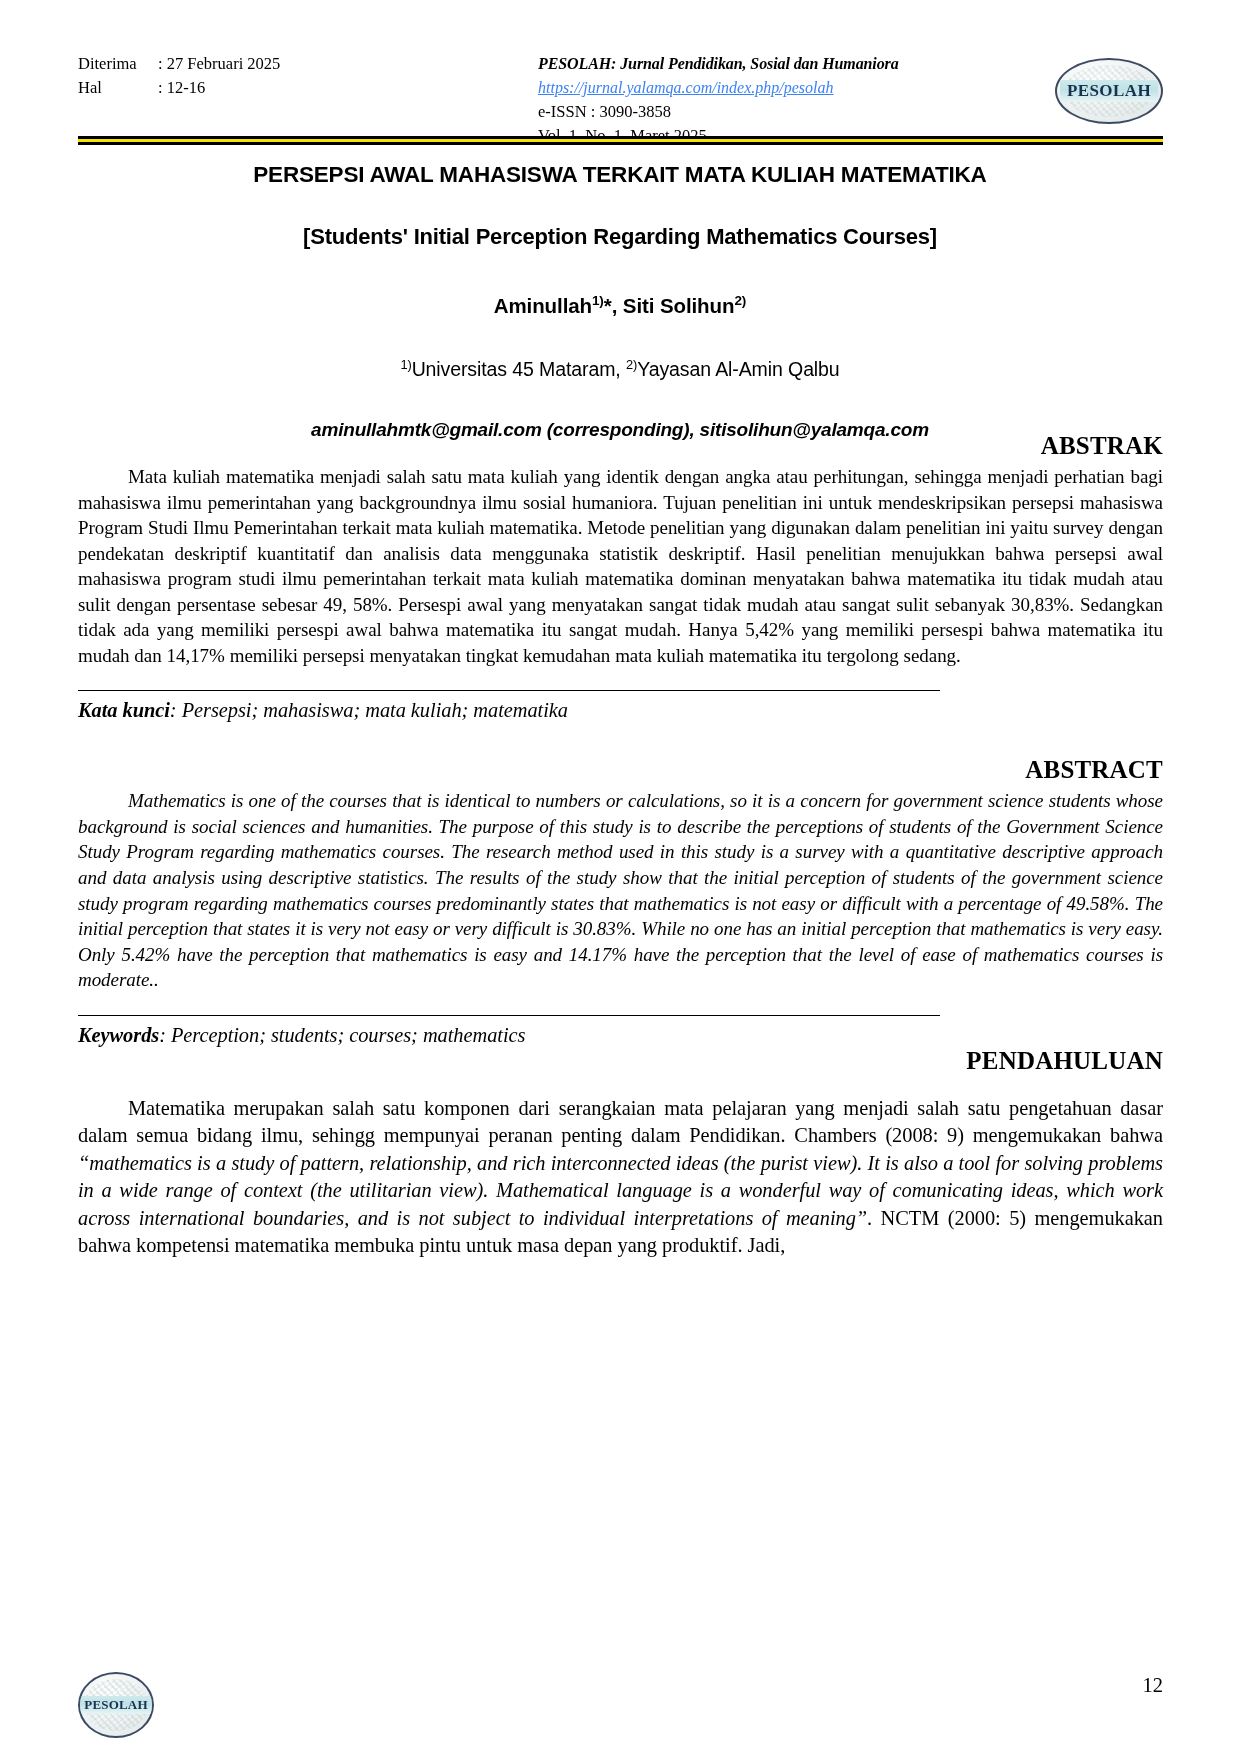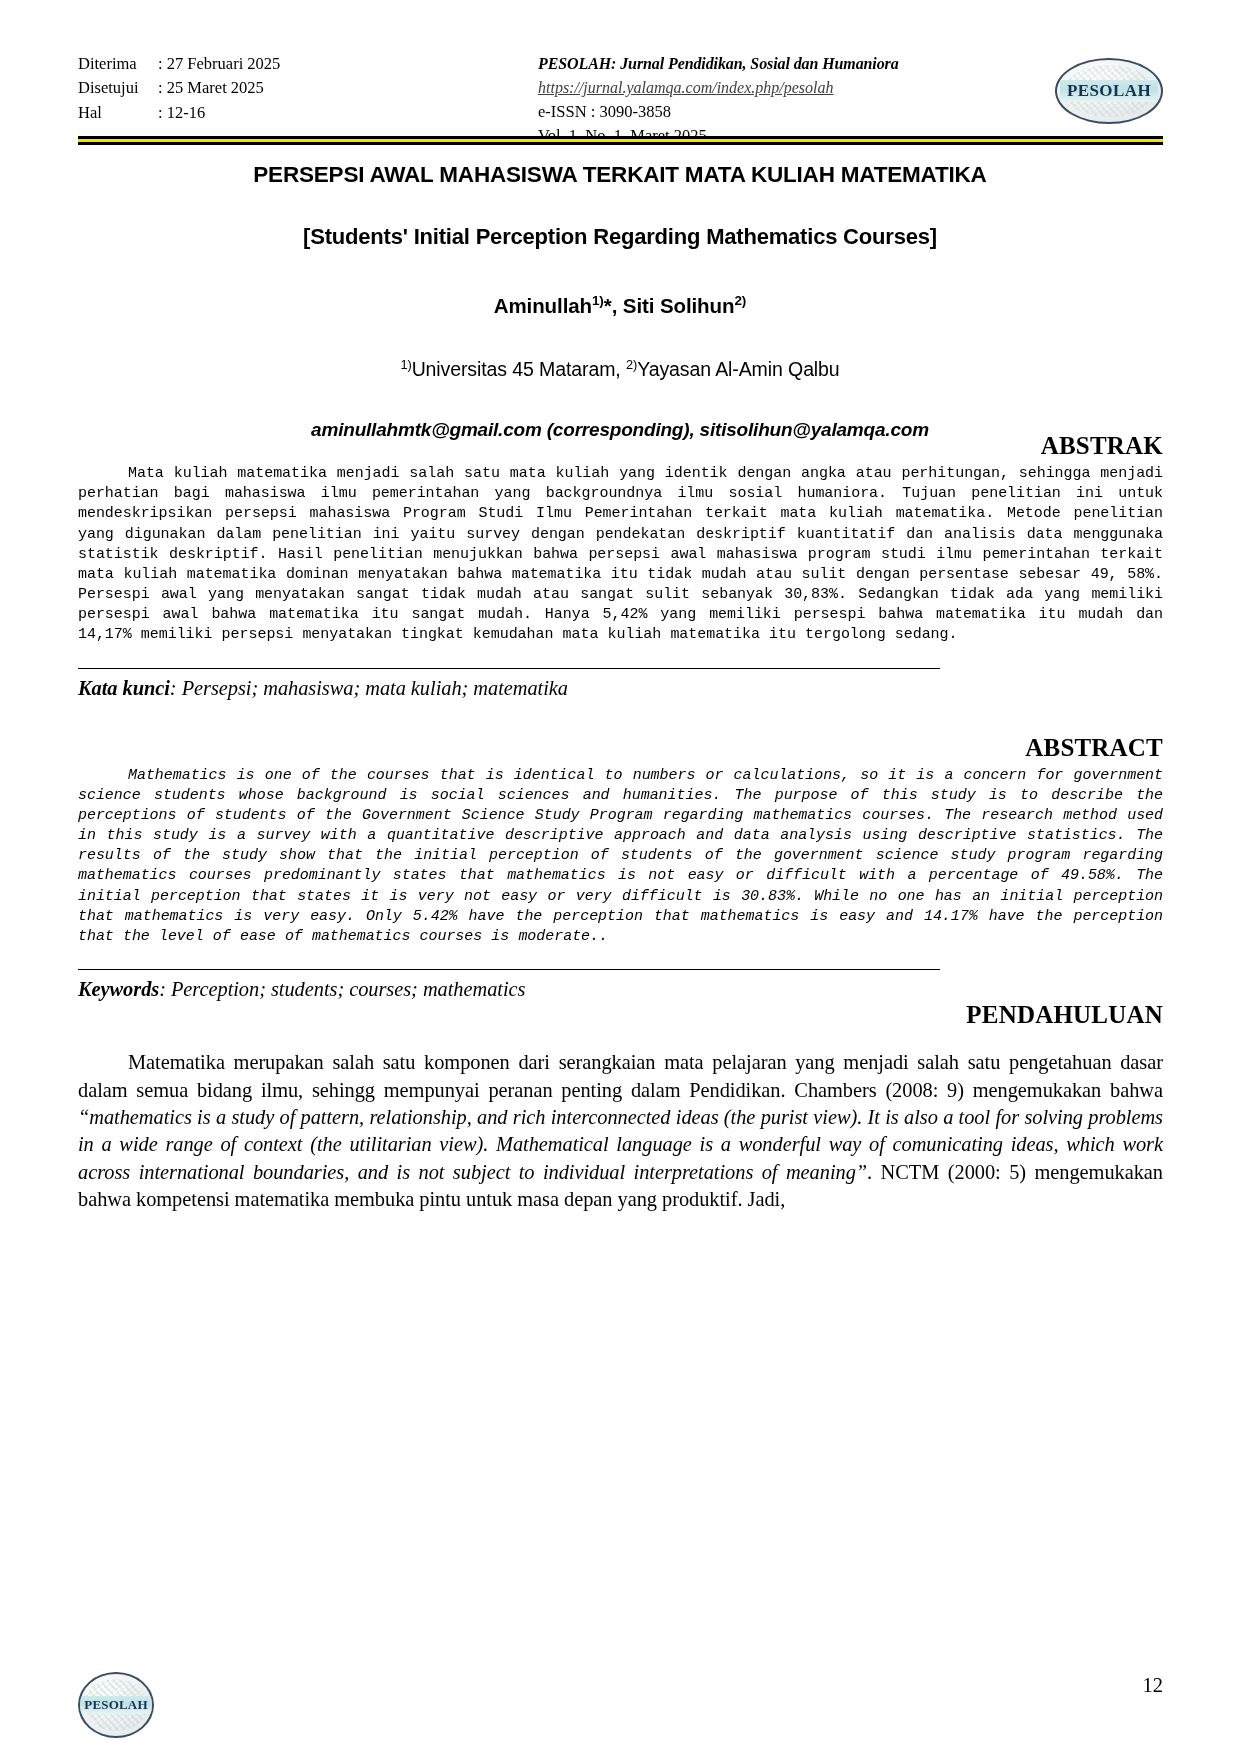--- a/index.html
+++ b/index.html
@@ -56,21 +56,21 @@
     padding-top: 0px;
   }
   .mh-journal {
     font-weight: bold;
     font-style: italic;
     font-size: 16px;
     letter-spacing: -0.1px;
     white-space: nowrap;
   }
   .mh-url {
-    color: #404040;
+    color: #3b82f6;
     text-decoration: underline;
     font-style: italic;
     font-size: 16px;
     display: inline-block;
   }
   .mh-issn, .mh-vol { font-size: 16.5px; }
 
   .mh-logo {
     width: 120px;
     display: flex;
@@ -186,28 +186,27 @@
     font-size: 25px;
     letter-spacing: 0.2px;
     margin: 0;
     text-align: right;
   }
   .sec-head.abstrak { margin-top: 0px; }
   .sec-head.abstract-en { margin-top: 34px; }
   .sec-head.pendahuluan { font-size: 25px; margin-top: 0; }
 
   p.body-just {
-    font-size: 15px;
+    font-size: 19px;
     line-height: 1.345;
     text-align: justify;
     margin: 4px 0 0 0;
     text-indent: 50px;
     letter-spacing: -0.05px;
     word-spacing: 0.2px;
-    font-family: Liberation Mono, monospace;
   }
   p.body-just.ital {
     font-style: italic;
   }
 
   .kw-rule {
     border: 0;
     border-top: 1.6px solid #000;
     width: 862px;
     margin: 22px 0 0 0;
@@ -283,24 +282,20 @@
 
   <div class="masthead">
     <div class="masthead-grid">
 
       <div class="mh-left">
         <div class="mh-row">
           <span class="mh-label">Diterima</span>
           <span class="mh-value">: 27 Februari 2025</span>
         </div>
         <div class="mh-row">
-          <span class="mh-label">Disetujui</span>
-          <span class="mh-value">: 25 Maret 2025</span>
-        </div>
-        <div class="mh-row">
           <span class="mh-label">Hal</span>
           <span class="mh-value">: 12-16</span>
         </div>
       </div>
 
       <div class="mh-mid">
         <div class="mh-journal">PESOLAH: Jurnal Pendidikan, Sosial dan Humaniora</div>
         <div><a class="mh-url" href="#">https://jurnal.yalamqa.com/index.php/pesolah</a></div>
         <div class="mh-issn">e-ISSN : 3090-3858</div>
         <div class="mh-vol">Vol. 1,  No. 1,  Maret 2025</div>

